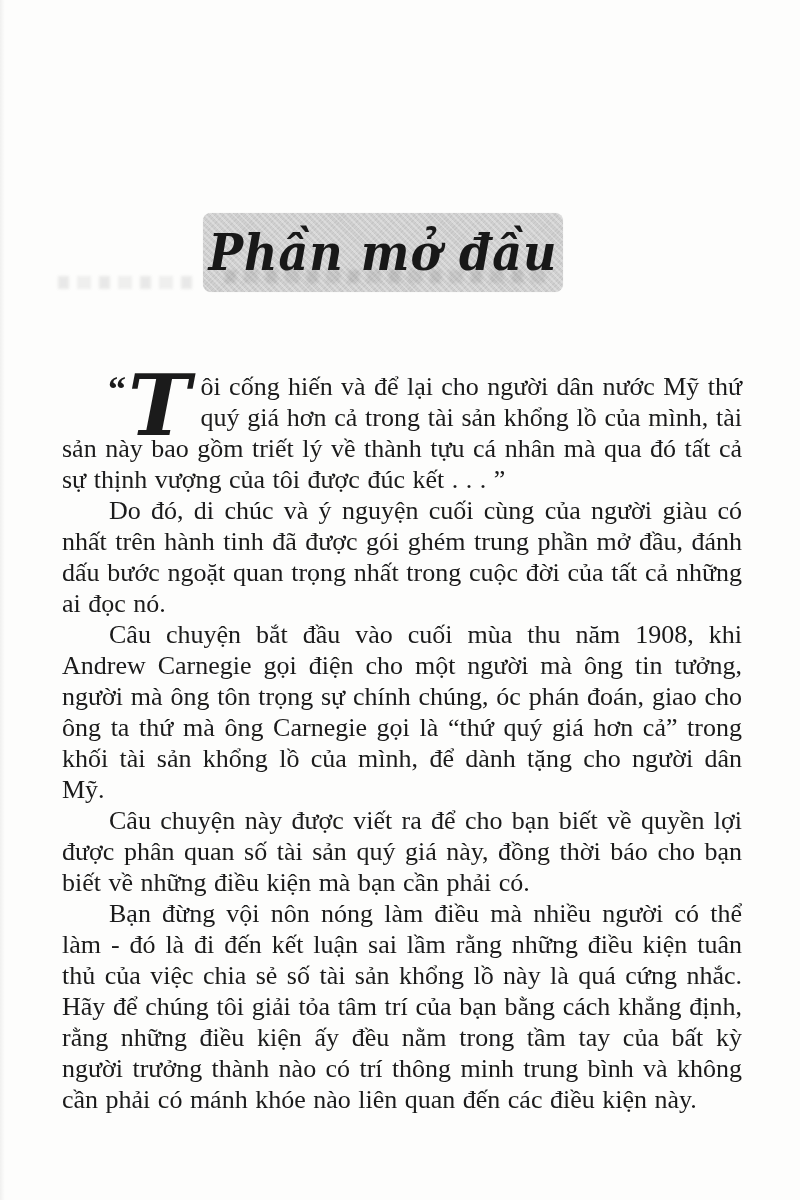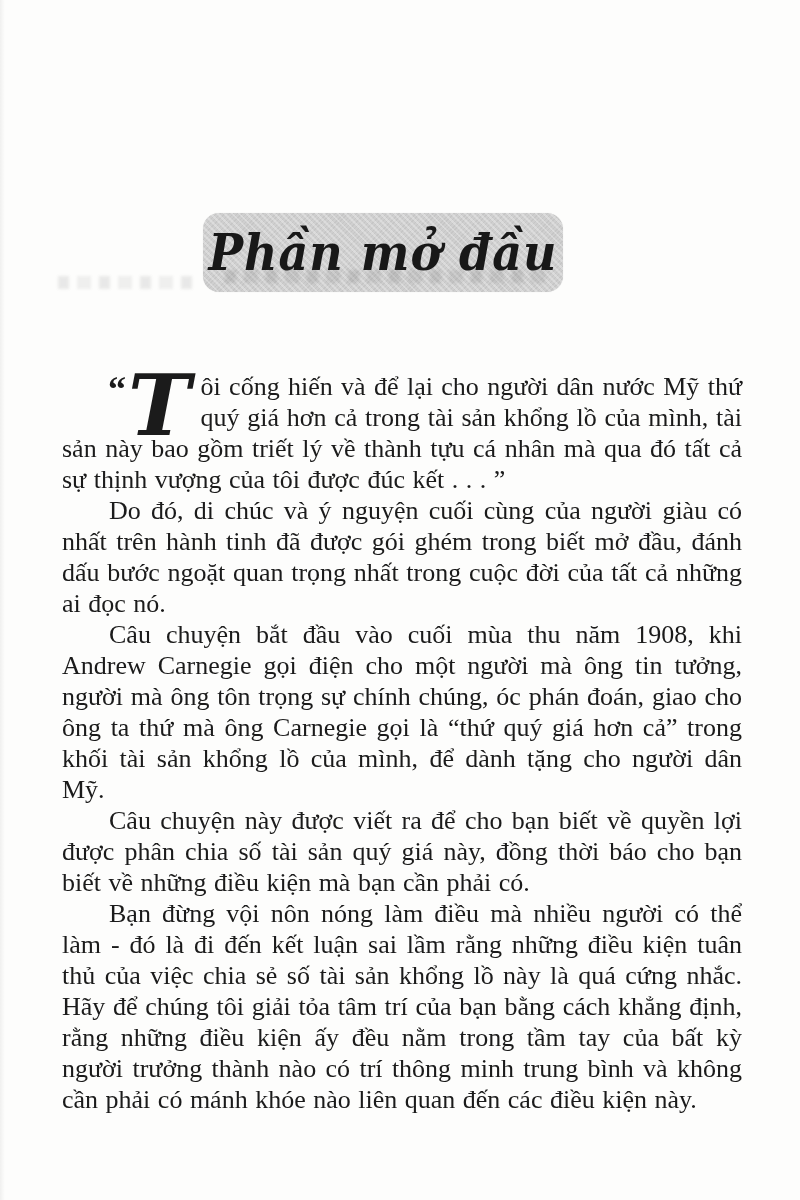--- a/index.html
+++ b/index.html
@@ -27,21 +27,21 @@
     width: 5px; height: 1200px;
     background: linear-gradient(90deg, rgba(0,0,0,0.05), rgba(0,0,0,0));
   }
   
   .title-box {
     position: absolute;
     left: 203px;
     top: 213px;
     width: 360px;
     height: 79px;
-    border-radius: 16px;
+    border-radius: 8px;
     background:
       repeating-linear-gradient(45deg, rgba(255,255,255,0.28) 0 2px, rgba(255,255,255,0) 2px 5px),
       repeating-linear-gradient(-45deg, rgba(0,0,0,0.045) 0 1px, rgba(0,0,0,0) 1px 3px),
       #cfcfcf;
     box-shadow: 0 0 1px rgba(0,0,0,0.12);
     display: flex;
     align-items: center;
     justify-content: center;
   }
   .title-text {
@@ -121,20 +121,20 @@
 
   <div class="ghost-line ghost-inside-box"></div>
   <div class="ghost-line ghost-left-of-box"></div>
 
   <div class="content">
 
     <p class="first-paragraph">
       <span class="quote-group"><span class="open-quote">“</span><span class="drop-cap">T</span></span><span>ôi cống hiến và để lại cho người dân nước Mỹ thứ quý giá hơn cả trong tài sản khổng lồ của mình, tài sản này bao gồm triết lý về thành tựu cá nhân mà qua đó tất cả sự thịnh vượng của tôi được đúc kết . . . ”</span>
     </p>
 
-    <p>Do đó, di chúc và ý nguyện cuối cùng của người giàu có nhất trên hành tinh đã được gói ghém trong biết mở đầu, đánh dấu bước ngoặt quan trọng nhất trong cuộc đời của tất cả những ai đọc nó.</p>
+    <p>Do đó, di chúc và ý nguyện cuối cùng của người giàu có nhất trên hành tinh đã được gói ghém trung phần mở đầu, đánh dấu bước ngoặt quan trọng nhất trong cuộc đời của tất cả những ai đọc nó.</p>
     <p>Câu chuyện bắt đầu vào cuối mùa thu năm 1908, khi Andrew Carnegie gọi điện cho một người mà ông tin tưởng, người mà ông tôn trọng sự chính chúng, óc phán đoán, giao cho ông ta thứ mà ông Carnegie gọi là “thứ quý giá hơn cả” trong khối tài sản khổng lồ của mình, để dành tặng cho người dân Mỹ.</p>
-    <p>Câu chuyện này được viết ra để cho bạn biết về quyền lợi được phân chia số tài sản quý giá này, đồng thời báo cho bạn biết về những điều kiện mà bạn cần phải có.</p>
+    <p>Câu chuyện này được viết ra để cho bạn biết về quyền lợi được phân quan số tài sản quý giá này, đồng thời báo cho bạn biết về những điều kiện mà bạn cần phải có.</p>
     <p>Bạn đừng vội nôn nóng làm điều mà nhiều người có thể làm - đó là đi đến kết luận sai lầm rằng những điều kiện tuân thủ của việc chia sẻ số tài sản khổng lồ này là quá cứng nhắc. Hãy để chúng tôi giải tỏa tâm trí của bạn bằng cách khẳng định, rằng những điều kiện ấy đều nằm trong tầm tay của bất kỳ người trưởng thành nào có trí thông minh trung bình và không cần phải có mánh khóe nào liên quan đến các điều kiện này.</p>
 
   </div>
 
 </div>
 
 </body></html>

